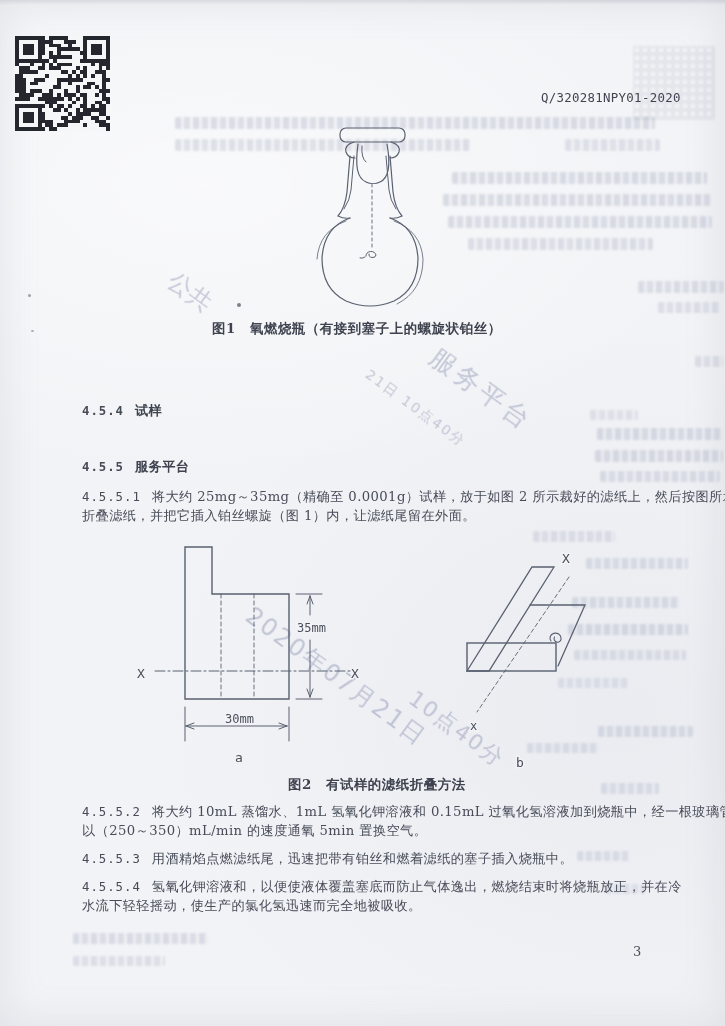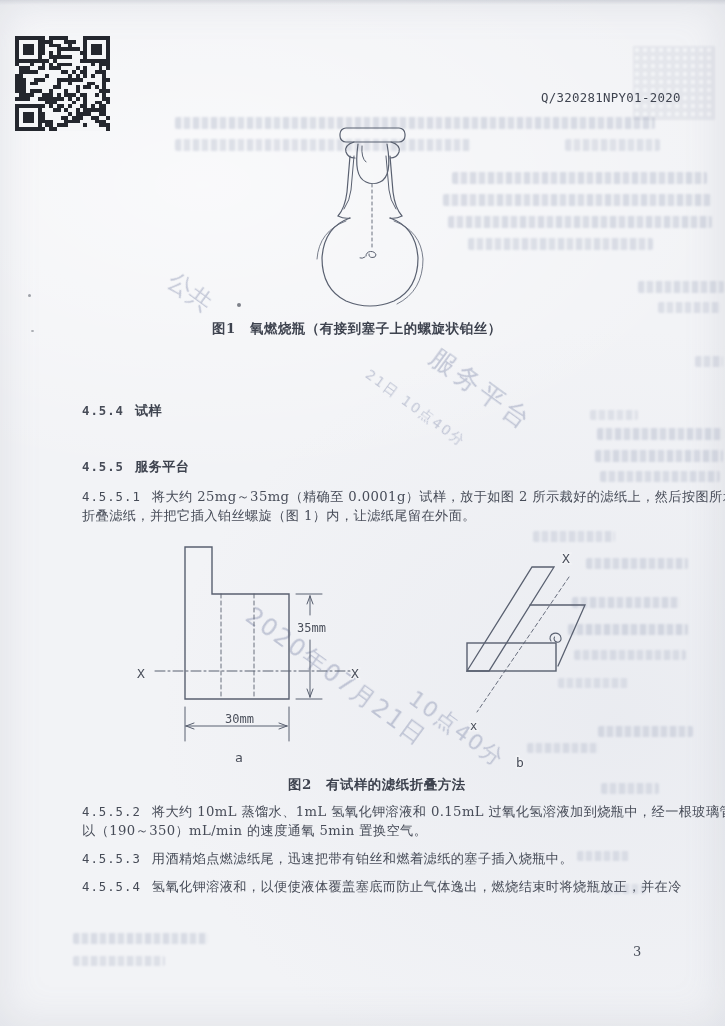--- a/index.html
+++ b/index.html
@@ -484,22 +484,23 @@
       <path d="M119,32 L27,167" stroke-dasharray="4 3" stroke-width=".9"></path>
     </g>
     <text x="112" y="18" font-size="13">X</text>
     <text x="20" y="185" font-size="12">x</text>
     <text x="66" y="222" font-size="13">b</text>
   </svg>
 
   <div class="caption" style="left:288px;top:776px">图2　有试样的滤纸折叠方法</div>
 
   <div class="line" style="left:82px;top:804px"><span class="num">4.5.5.2</span><span>将大约 10mL 蒸馏水、1mL 氢氧化钾溶液和 0.15mL 过氧化氢溶液加到烧瓶中，经一根玻璃管</span></div>
-  <div class="line" style="left:82px;top:823px"><span>以（190～350）mL/min 的速度通氧 5min 置换空气。</span></div>
+  <div class="line" style="left:82px;top:823px"><span>以（250～350）mL/min 的速度通氧 5min 置换空气。</span></div>
   <div class="line" style="left:82px;top:851px"><span class="num">4.5.5.3</span><span>用酒精焰点燃滤纸尾，迅速把带有铂丝和燃着滤纸的塞子插入烧瓶中。</span></div>
   <div class="line" style="left:82px;top:879px"><span class="num">4.5.5.4</span><span>氢氧化钾溶液和，以便使液体覆盖塞底而防止气体逸出，燃烧结束时将烧瓶放正，并在冷</span></div>
+  <div class="line" style="left:82px;top:898px"><span>水流下轻轻摇动，使生产的氯化氢迅速而完全地被吸收。</span></div>
 
   <div class="pageno">3</div>
 
   <div class="speck" style="left:237px;top:303px;width:4px;height:4px;opacity:.7"></div>
   <div class="speck" style="left:28px;top:294px;width:3px;height:3px;opacity:.5"></div>
   <div class="speck" style="left:31px;top:330px;width:3px;height:2px;opacity:.45"></div>
 </div>
 
 </body></html>

